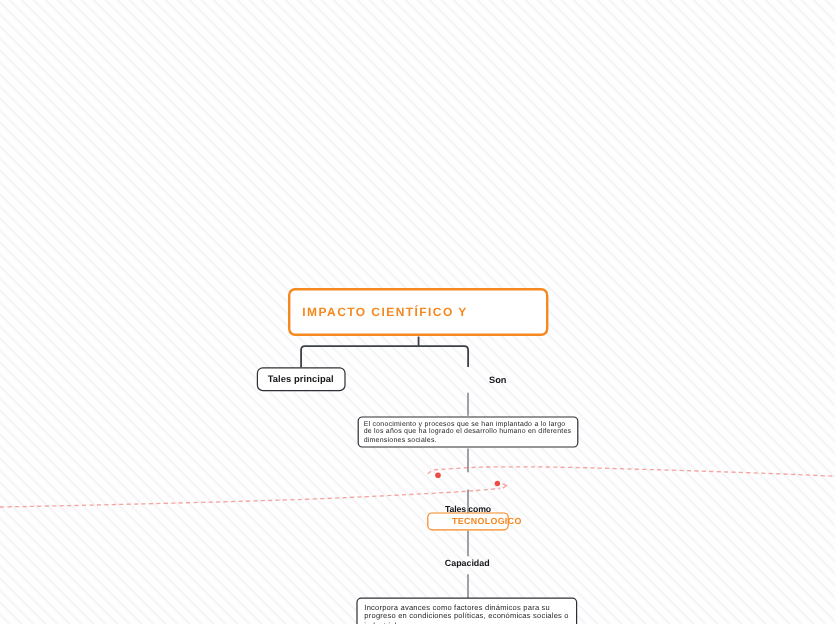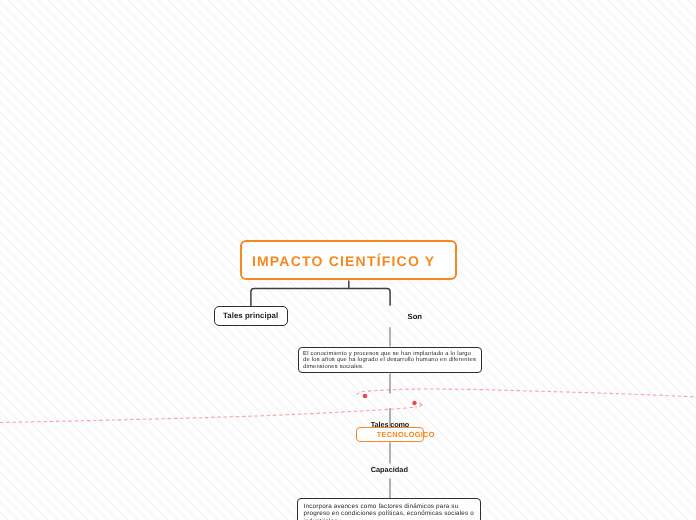--- a/index.html
+++ b/index.html
@@ -9,21 +9,21 @@
        text-rendering:geometricPrecision;}
   #canvas{position:relative;width:696px;height:520px;overflow:hidden;
     background-color:#fdfdfe;
     background-image:repeating-linear-gradient(45deg,
        #fefeff 0px, #fefeff 4.3px,
        #f5f5f8 5.3px, #f5f5f8 6.1px,
        #fefeff 7.07px);
   }
   .node{position:absolute;box-sizing:border-box;background:#fff;display:flex;align-items:center;}
   .root-node{border:2px solid #F5881F;border-radius:6px;color:#F5881F;
-    font-weight:bold;font-size:14px;letter-spacing:1.2px;line-height:10.9px;}
+    font-weight:bold;font-size:10px;letter-spacing:1.2px;line-height:10.9px;}
   .plain-node{border:1.5px solid #2c2f33;border-radius:5px;color:#15171a;
     font-weight:bold;font-size:7.8px;letter-spacing:0.07px;}
   .tec-node{border:1.6px solid #F5881F;border-radius:4px;color:#F5881F;
     font-weight:bold;font-size:7.4px;letter-spacing:0.27px;padding-left:31px;}
   .desc-node{border:1.3px solid #2c2f33;border-radius:4px;color:#1b1d20;
     font-weight:normal;font-size:5.8px;line-height:6.45px;letter-spacing:0.2px;}
   .desc-node.desc-2{font-size:6.3px;line-height:7.15px;letter-spacing:0.18px;}
   .label{position:absolute;color:#15171a;font-weight:bold;white-space:nowrap;}
   .lbl-son{font-size:7.7px;letter-spacing:-0.05px;}
   .lbl-tales{font-size:7.3px;letter-spacing:-0.12px;}

